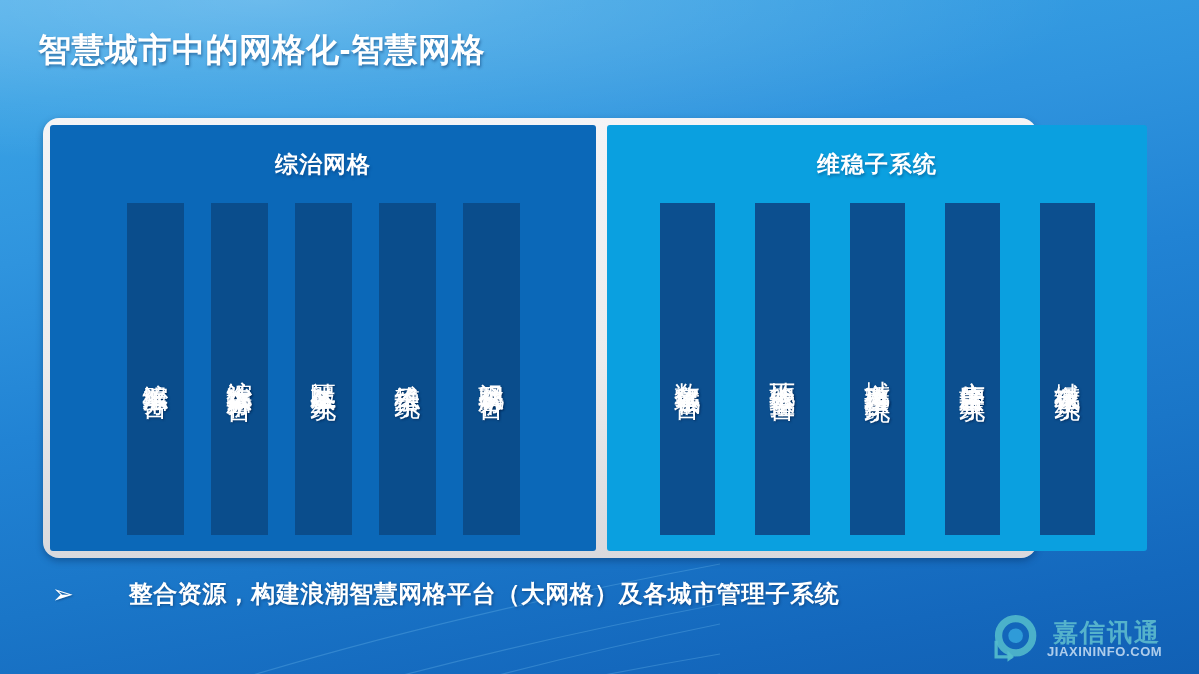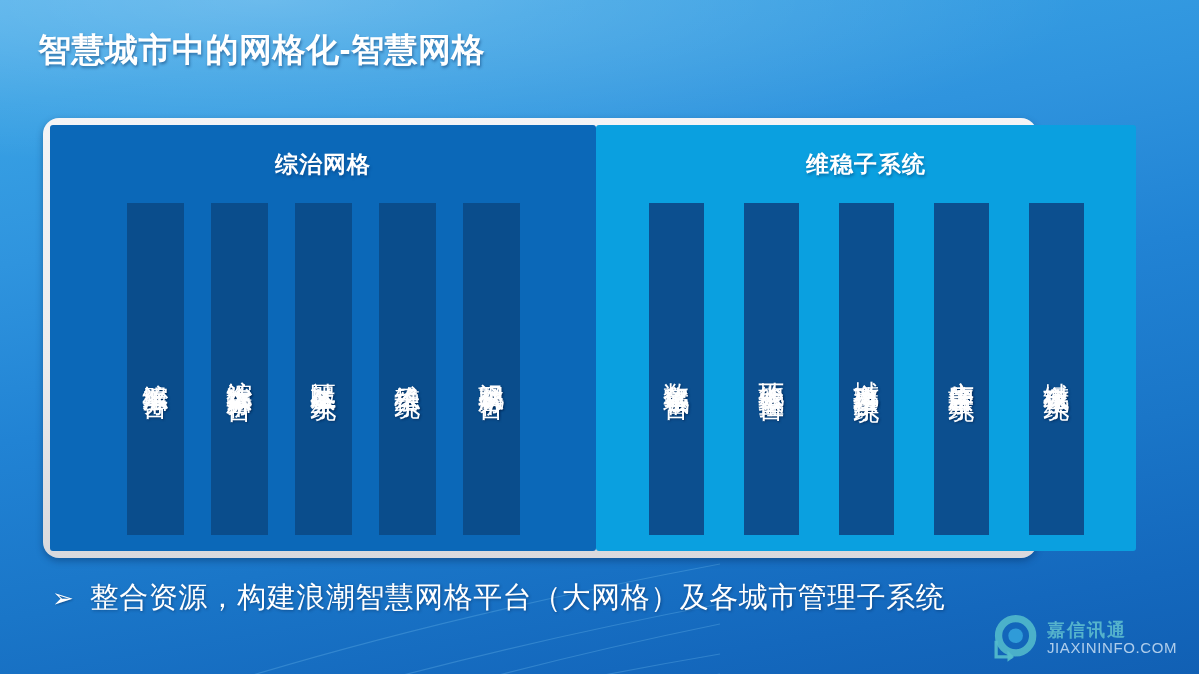--- a/index.html
+++ b/index.html
@@ -66,20 +66,21 @@
     left: 43px;
     top: 118px;
     width: 994px;
     height: 440px;
     background: linear-gradient(180deg, #f4f4f6 0%, #ececed 55%, #d9d9dd 100%);
     border-radius: 16px;
     box-shadow: 0 3px 7px rgba(0,30,70,.35);
     box-sizing: border-box;
     padding: 7px;
     display: flex;
+    gap: 11px;
   }
 
   .panel {
     position: relative;
     border-radius: 3px;
     box-sizing: border-box;
     flex: 0 0 auto;
   }
   .panel-left  { width: 546px; background: #0b68b8; }
   .panel-right { width: 540px; background: #0aa0e0; }
@@ -139,53 +140,55 @@
     gap: 16px;
     color: #ffffff;
   }
   .bullet-mark {
     font-size: 26px;
     line-height: 1;
     color: #ffffff;
     text-shadow: 1px 1px 2px rgba(0,30,70,.4);
   }
   .bullet-text {
-    font-size: 29px;
-    font-weight: normal;
+    font-size: 24px;
+    font-weight: bold;
     letter-spacing: .5px;
     text-shadow: 1px 1px 3px rgba(0,30,70,.45);
     white-space: nowrap;
+    margin-left: 39px;
   }
 
   
   .watermark {
     position: absolute;
     left: 988px;
     top: 608px;
     width: 205px;
     height: 62px;
     display: flex;
     align-items: center;
     gap: 7px;
     opacity: .72;
     pointer-events: none;
   }
   .wm-mark { width: 52px; height: 52px; flex: 0 0 auto; }
   .wm-text { display: flex; flex-direction: column; justify-content: center; }
   .wm-cn {
-    font-size: 18px;
+    font-size: 25px;
     font-weight: bold;
     color: #7fe4d8;
     letter-spacing: 2px;
     line-height: 1.05;
     opacity: .85;
+    margin-left: 6px;
   }
   .wm-en {
-    font-size: 15px;
-    font-weight: normal;
+    font-size: 13px;
+    font-weight: bold;
     color: #eaf6ff;
     letter-spacing: .6px;
     line-height: 1.1;
   }
 </style>
 </head>
 <body>
 
 <div id="slide">
 

